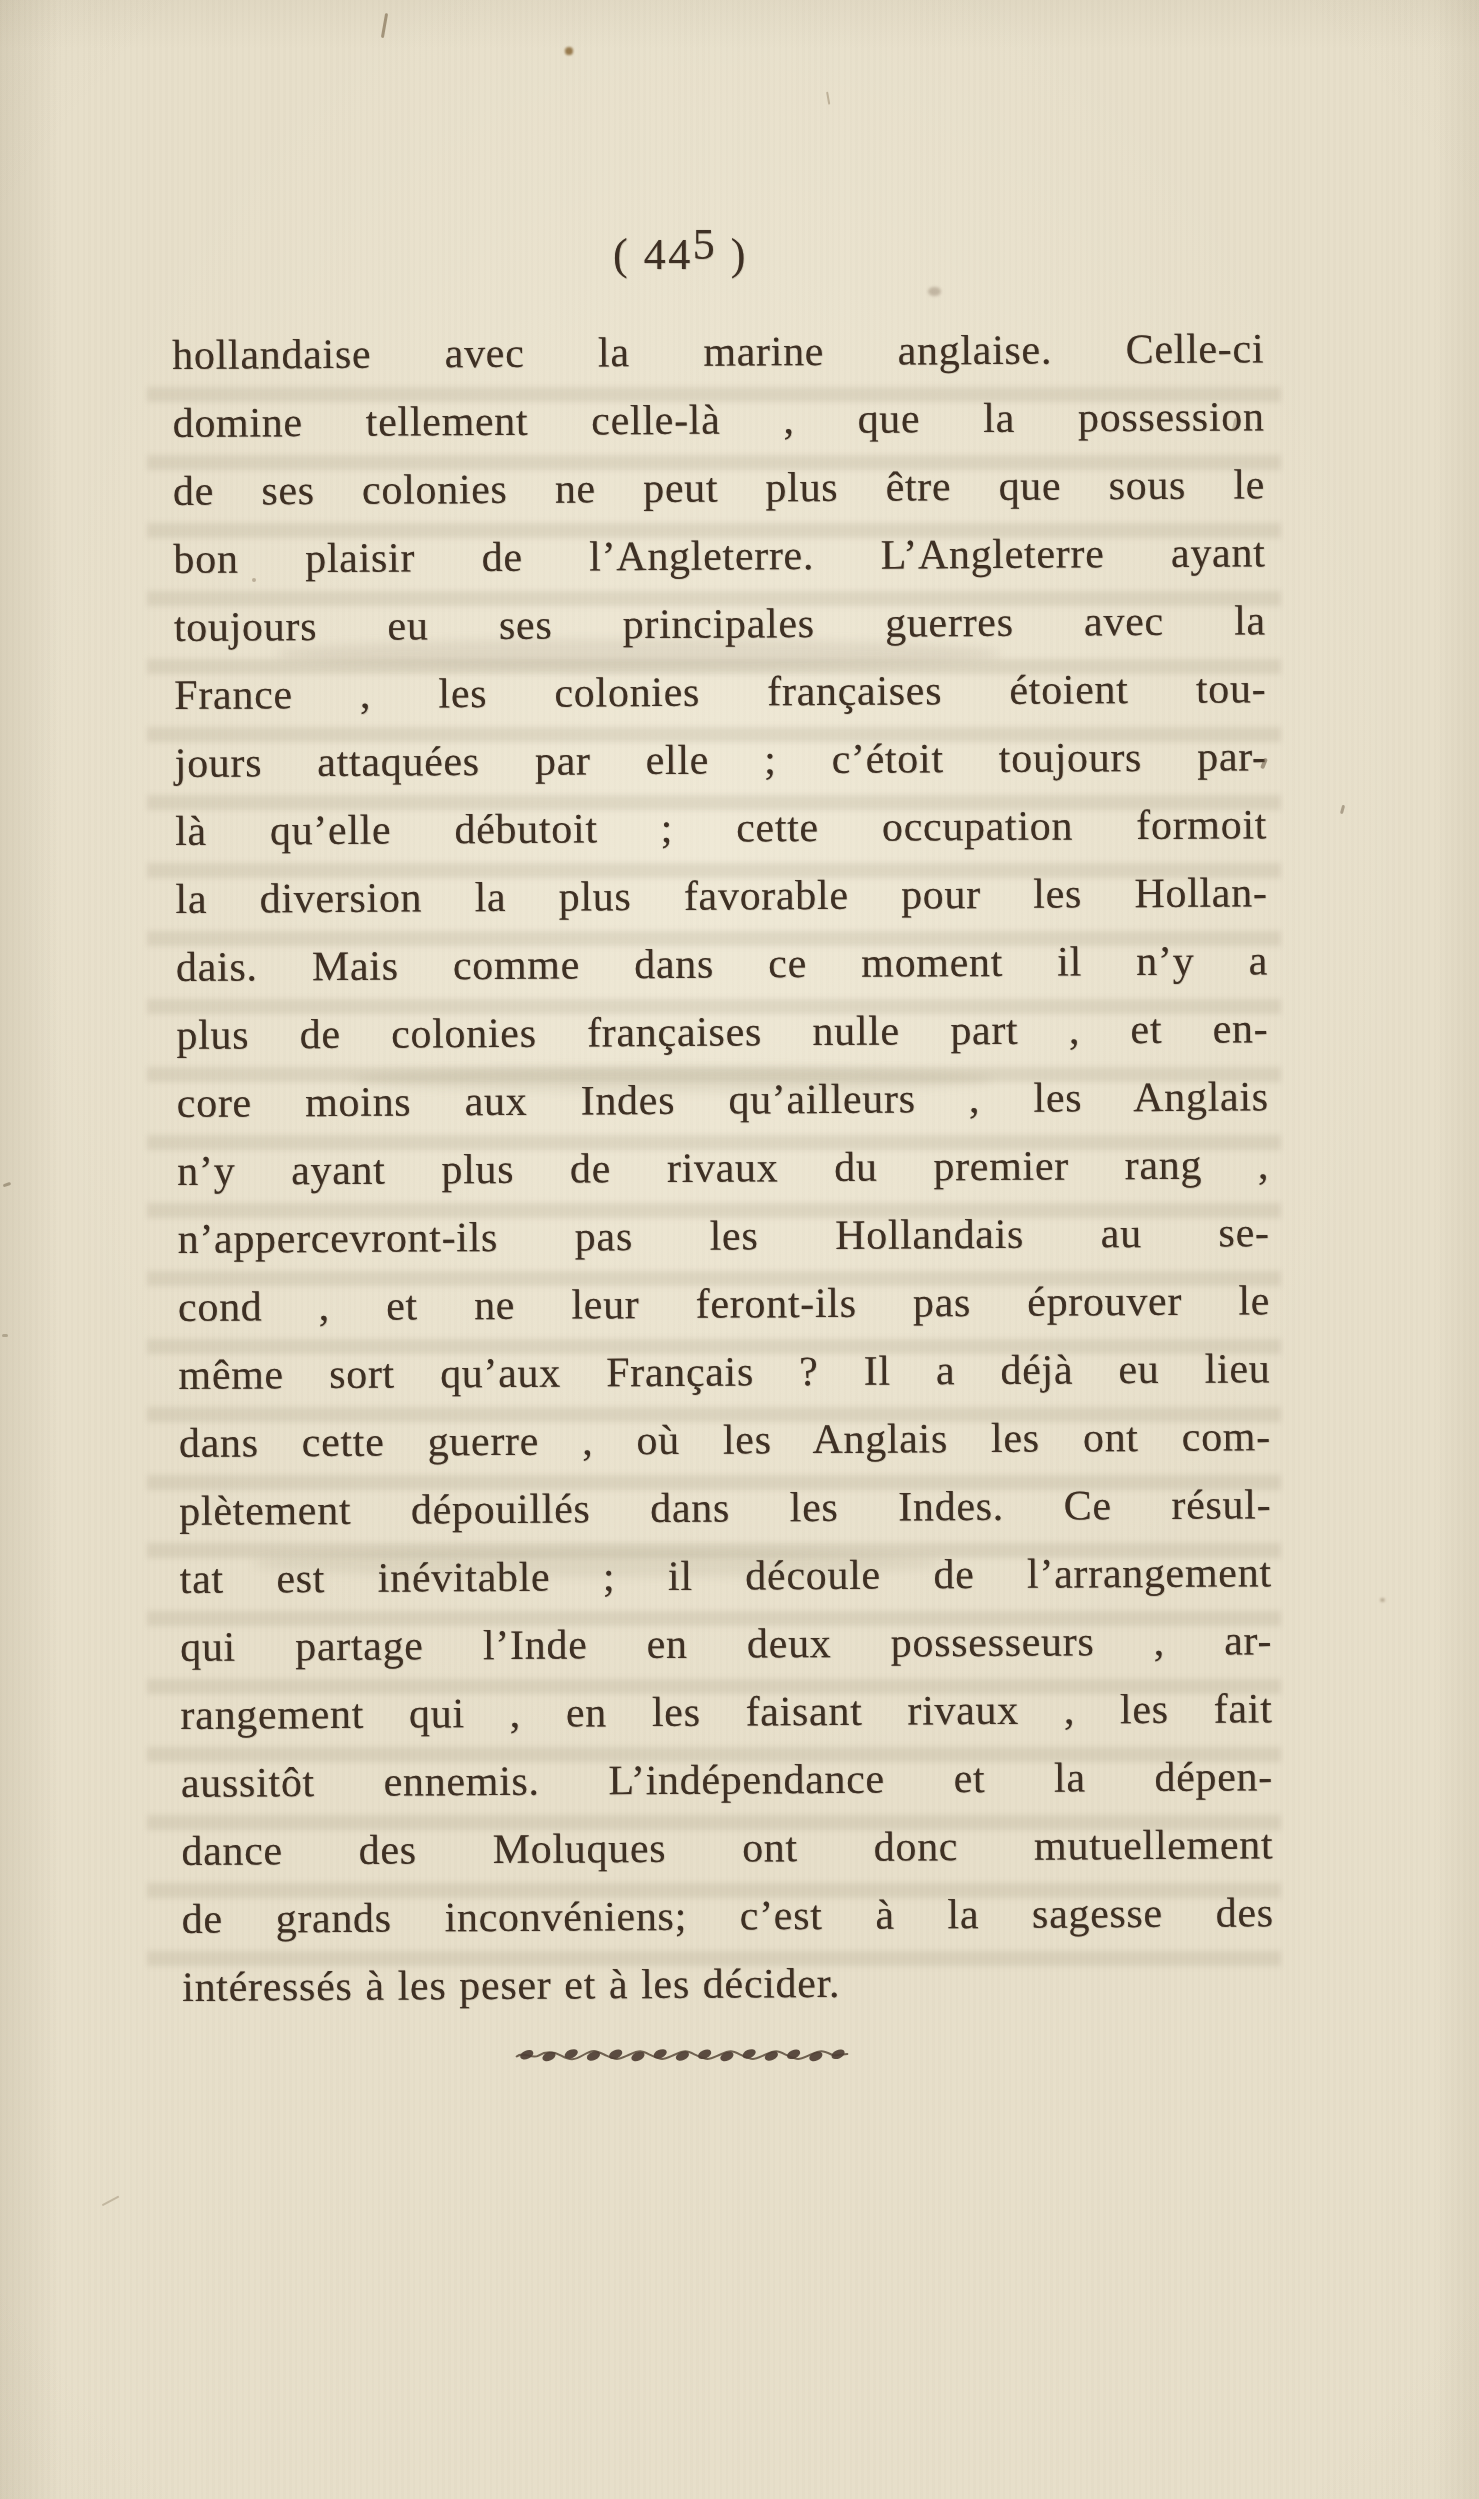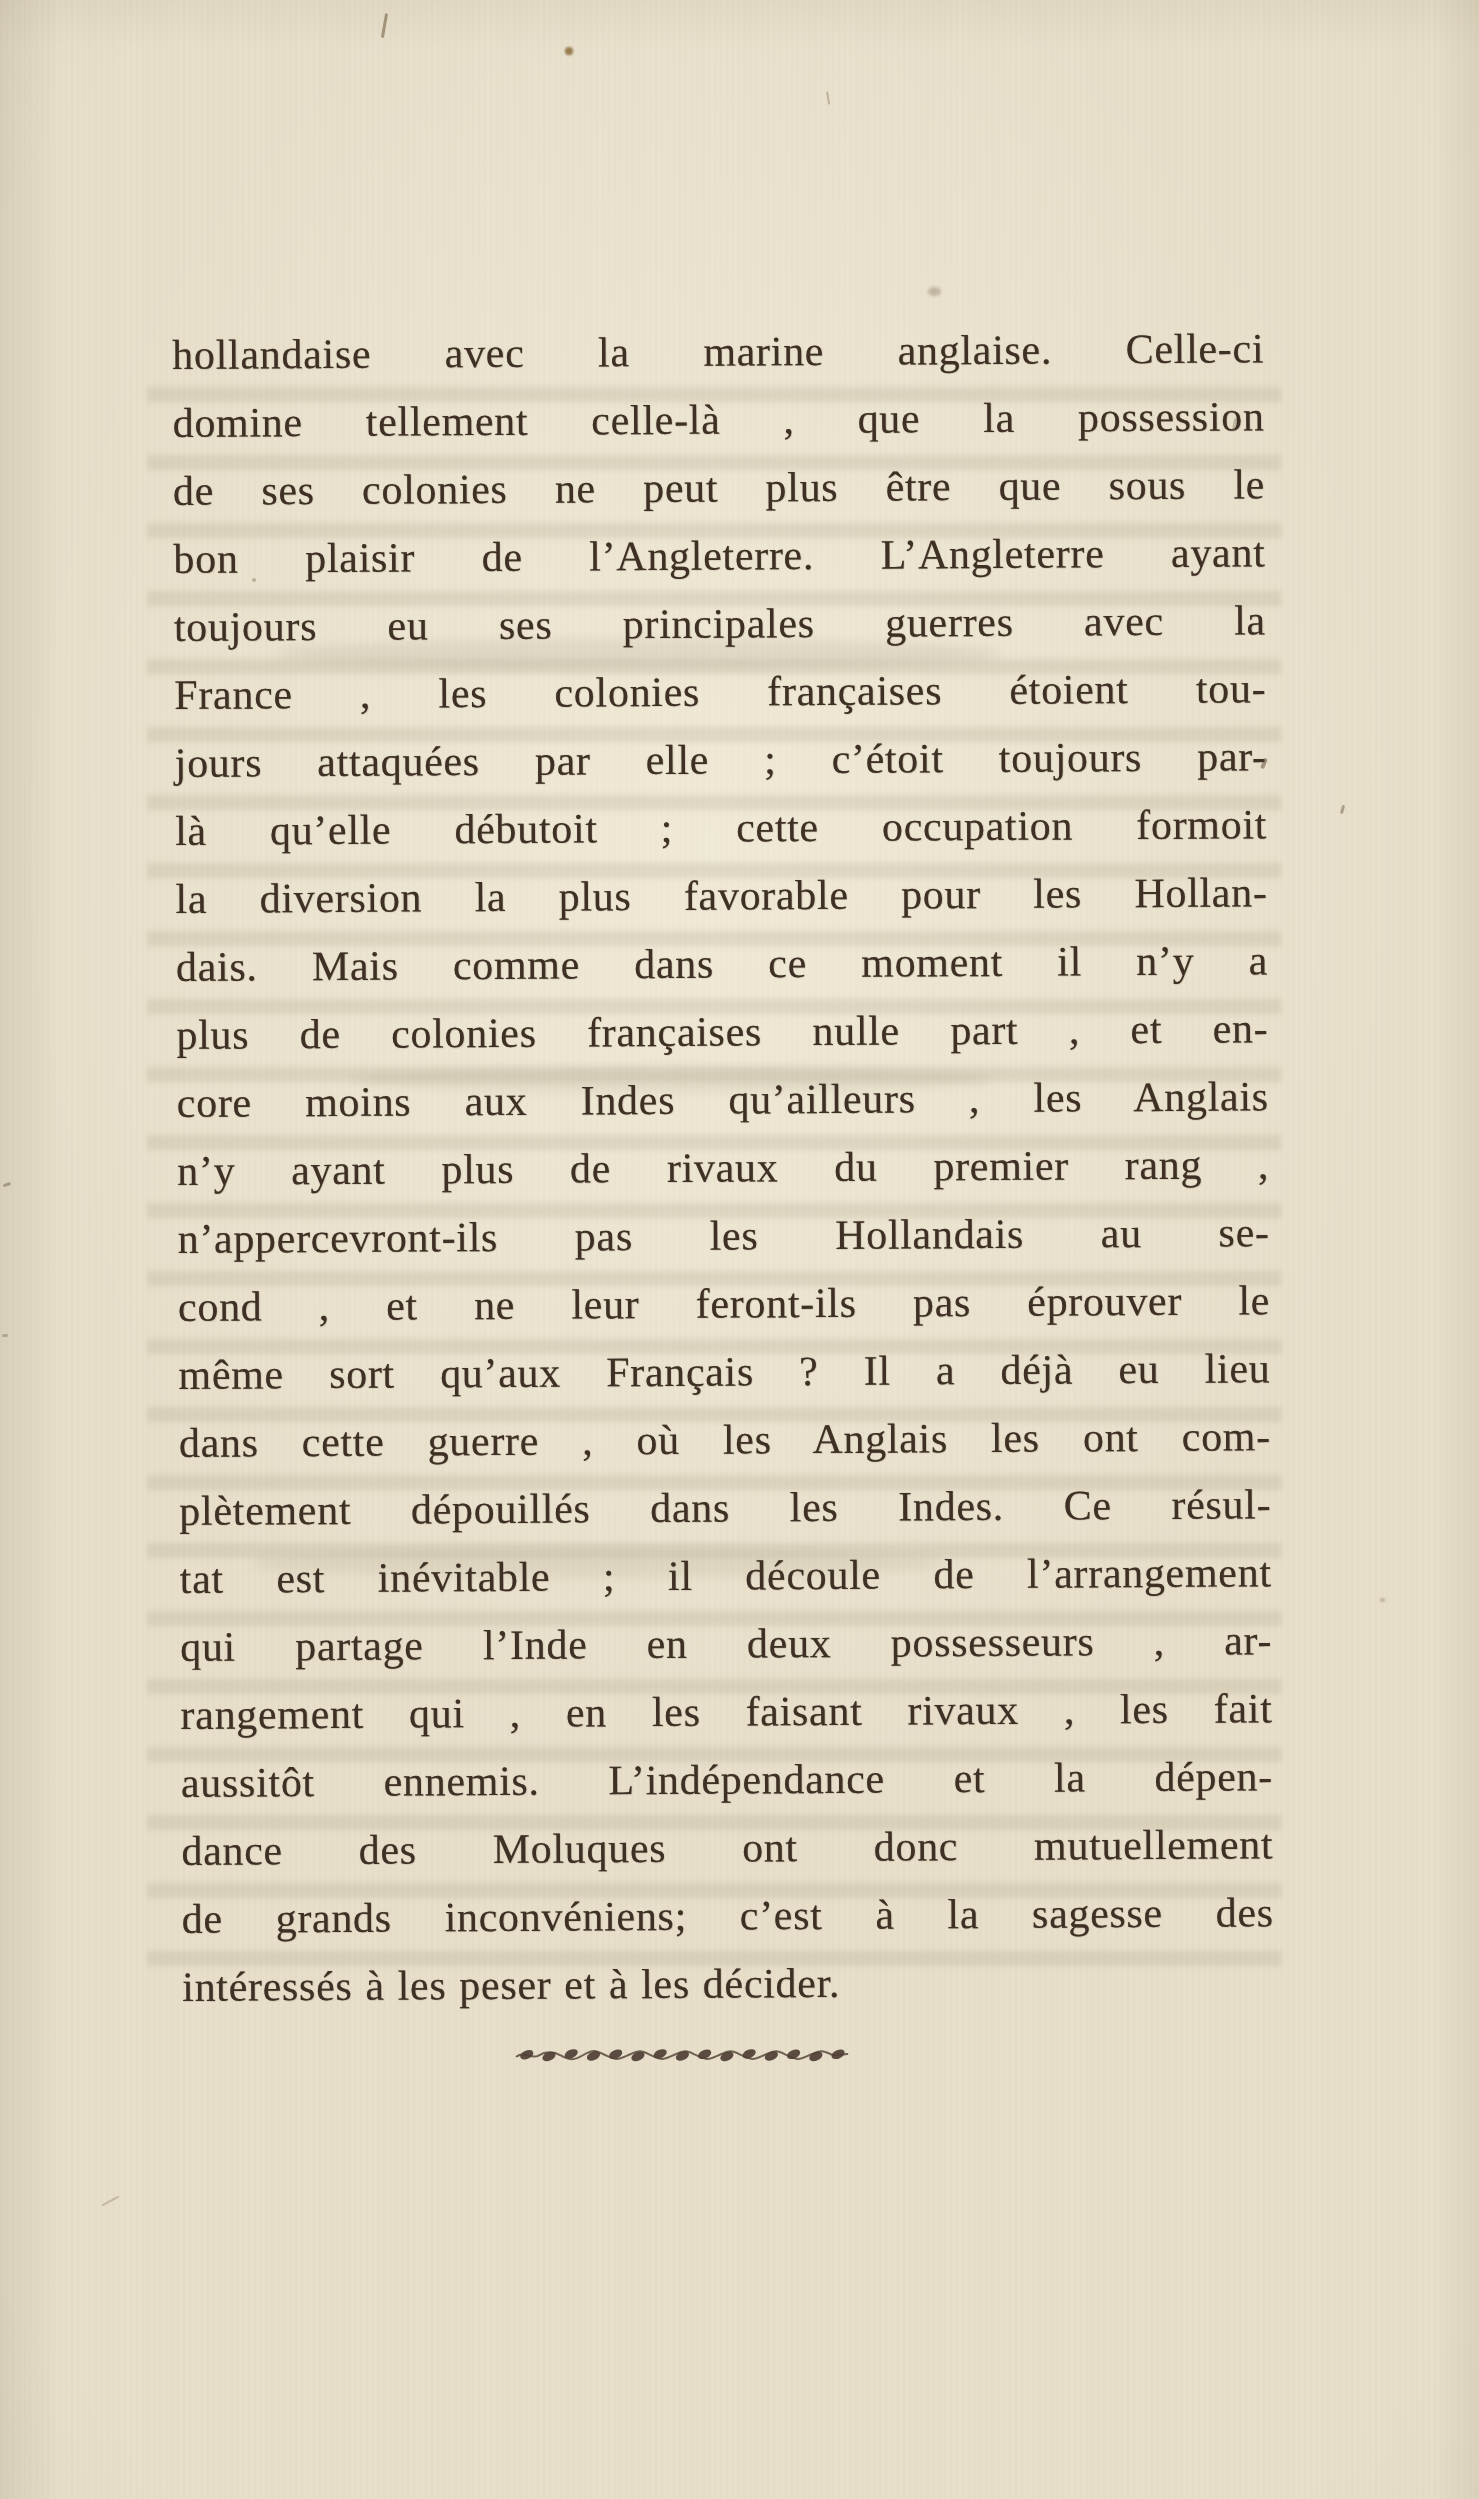--- a/index.html
+++ b/index.html
@@ -116,20 +116,21 @@
   .speck.fiber1 { left: 101px;  top: 2200px; width: 18.5px; height: 1.7px;  background: rgba(130,112,82,0.35); border-radius: 1.7px; transform: rotate(-28deg); }
   .speck.fiber2 { left: 822px;  top: 97px;  width: 12.6px; height: 1.7px;  background: rgba(130,110,80,0.4);  border-radius: 1.7px; transform: rotate(80deg); }
   .speck.fiber3 { left: 1233px; top: 418px;  width: 2.5px;  height: 13.4px; background: rgba(120,100,72,0.35); border-radius: 1.7px; transform: rotate(12deg); }
 </style>
 </head>
 <body>
 
 <div class="page">
   <div class="content">
 
+    <div class="pagenum"><span>( 44</span><span class="sup">5</span><span> )</span></div>
 
     <div class="ghost-overlay"></div>
     <div class="smudge s1"></div>
     <div class="smudge s2"></div>
     <div class="smudge s3"></div>
 
     <div class="text-block">
         <div class="line">hollandaise avec la marine anglaise. Celle-ci</div>
         <div class="line">domine tellement celle-là , que la possession</div>
         <div class="line">de ses colonies ne peut plus être que sous le</div>

